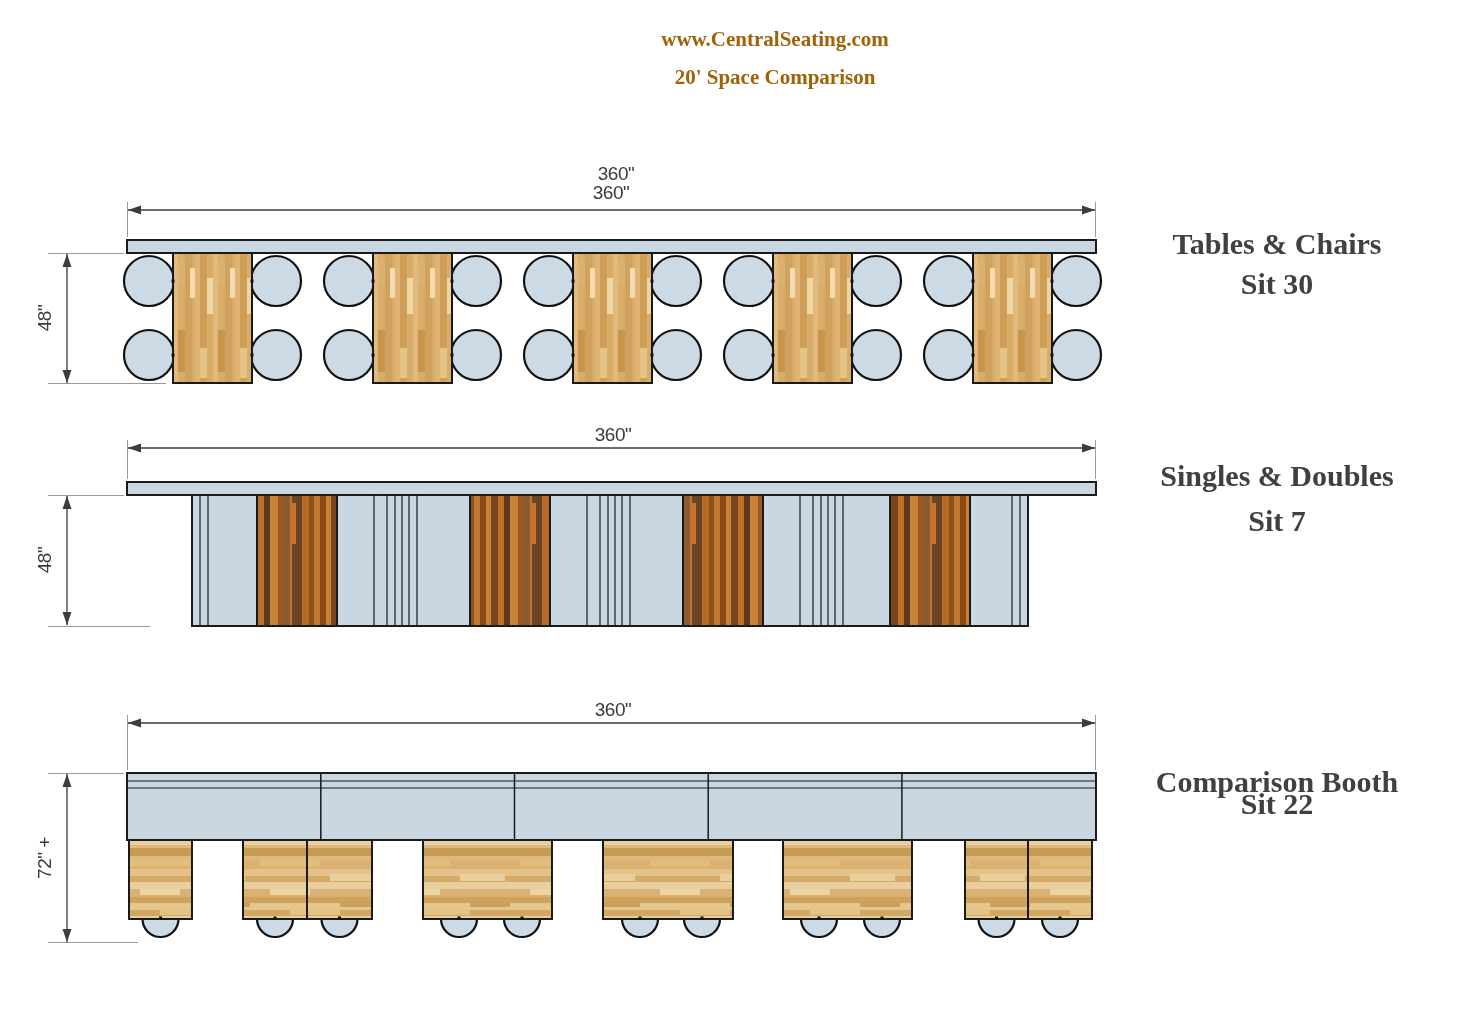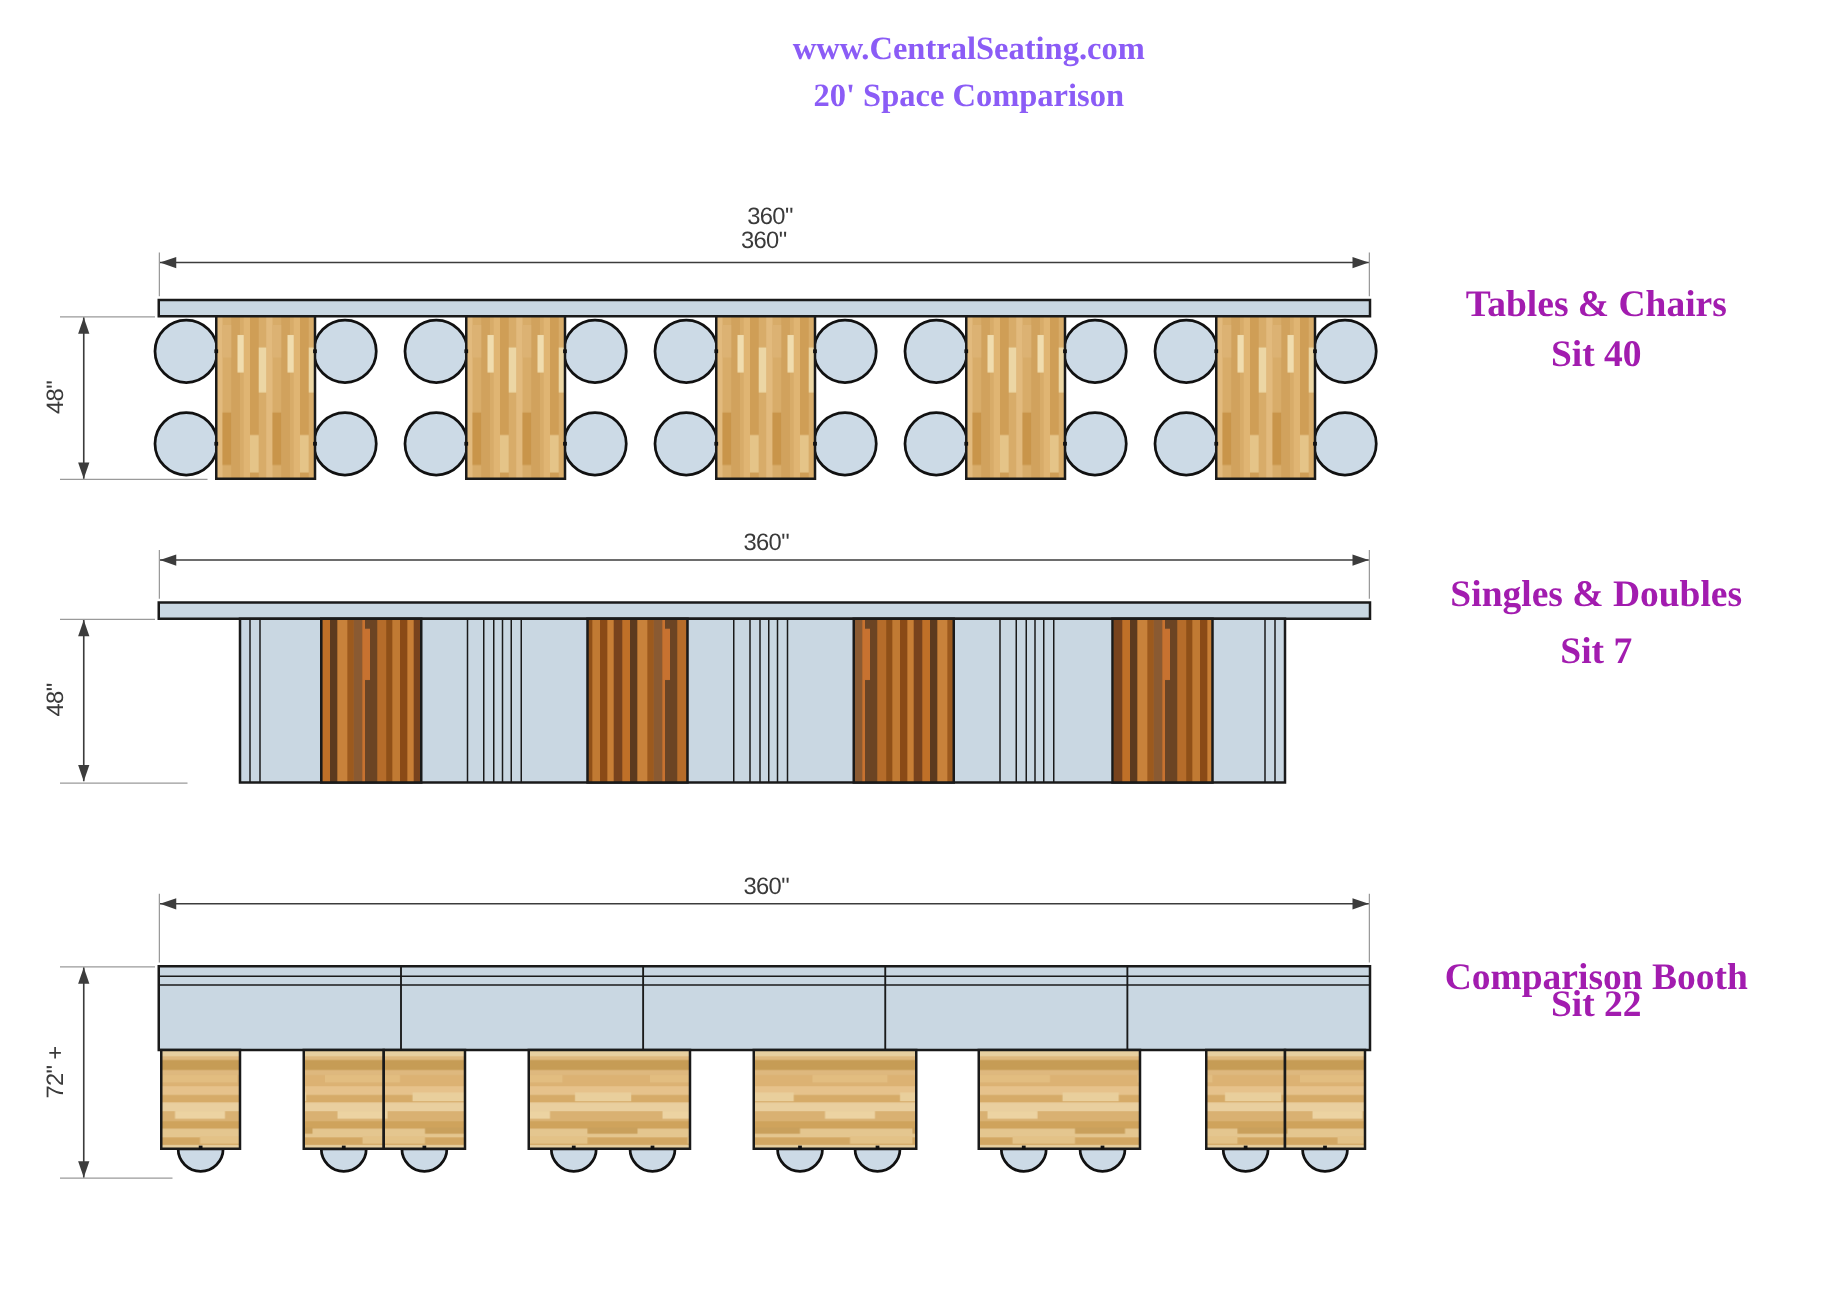--- a/index.html
+++ b/index.html
@@ -1,29 +1,29 @@
 <!DOCTYPE html>
 <html><head>
 <meta charset="utf-8">
 <style>
   html,body{margin:0;padding:0;background:#ffffff;}
   body{position:relative;width:1472px;height:1036px;overflow:hidden;
        font-family:"Liberation Sans",sans-serif;}
   .abs{position:absolute;}
   .title{width:620px;left:465px;text-align:center;
          font-family:"Liberation Serif",serif;font-weight:bold;
-         font-size:26px;line-height:34px;color:#8b5cf6;}
+         font-size:21px;line-height:34px;color:#a16207;}
   .dimlab{width:84px;text-align:center;font-size:19px;line-height:20px;
           color:#3a3a3a;letter-spacing:-0.5px;}
   .dimlab-v{width:110px;height:22px;text-align:center;font-size:19px;
             line-height:22px;color:#3a3a3a;letter-spacing:-0.5px;
             transform:rotate(-90deg);transform-origin:center center;}
   .rlabel{width:334px;left:1110px;text-align:center;
           font-family:"Liberation Serif",serif;font-weight:bold;
-          font-size:30px;line-height:32px;color:#a21caf;}
+          font-size:30px;line-height:32px;color:#404040;}
   svg{position:absolute;left:0;top:0;}
 </style>
 </head>
 <body>
 
 <svg id="diagram" width="1472" height="1036" viewBox="0 0 1472 1036">
   <defs>
     <pattern id="wood-v" patternUnits="userSpaceOnUse" width="40" height="130">
       <rect width="40" height="130" fill="#d8ac69"></rect>
       <rect x="0" width="7" height="130" fill="#cf9e56"></rect>
@@ -221,17 +221,17 @@
 <div class="abs dimlab" style="left:574px;top:164px">360"</div>
 <div class="abs dimlab" style="left:569px;top:183px">360"</div>
 <div class="abs dimlab" style="left:571px;top:425px">360"</div>
 <div class="abs dimlab" style="left:571px;top:700px">360"</div>
 
 <div class="abs dimlab-v" style="left:-10px;top:307px">48"</div>
 <div class="abs dimlab-v" style="left:-10px;top:549px">48"</div>
 <div class="abs dimlab-v" style="left:-10px;top:847px">72" +</div>
 
 <div class="abs rlabel" style="top:228px">Tables &amp; Chairs</div>
-<div class="abs rlabel" style="top:268px">Sit 40</div>
+<div class="abs rlabel" style="top:268px">Sit 30</div>
 <div class="abs rlabel" style="top:460px">Singles &amp; Doubles</div>
 <div class="abs rlabel" style="top:505px">Sit 7</div>
 <div class="abs rlabel" style="top:766px">Comparison Booth</div>
 <div class="abs rlabel" style="top:788px">Sit 22</div>
 
 </body></html>

